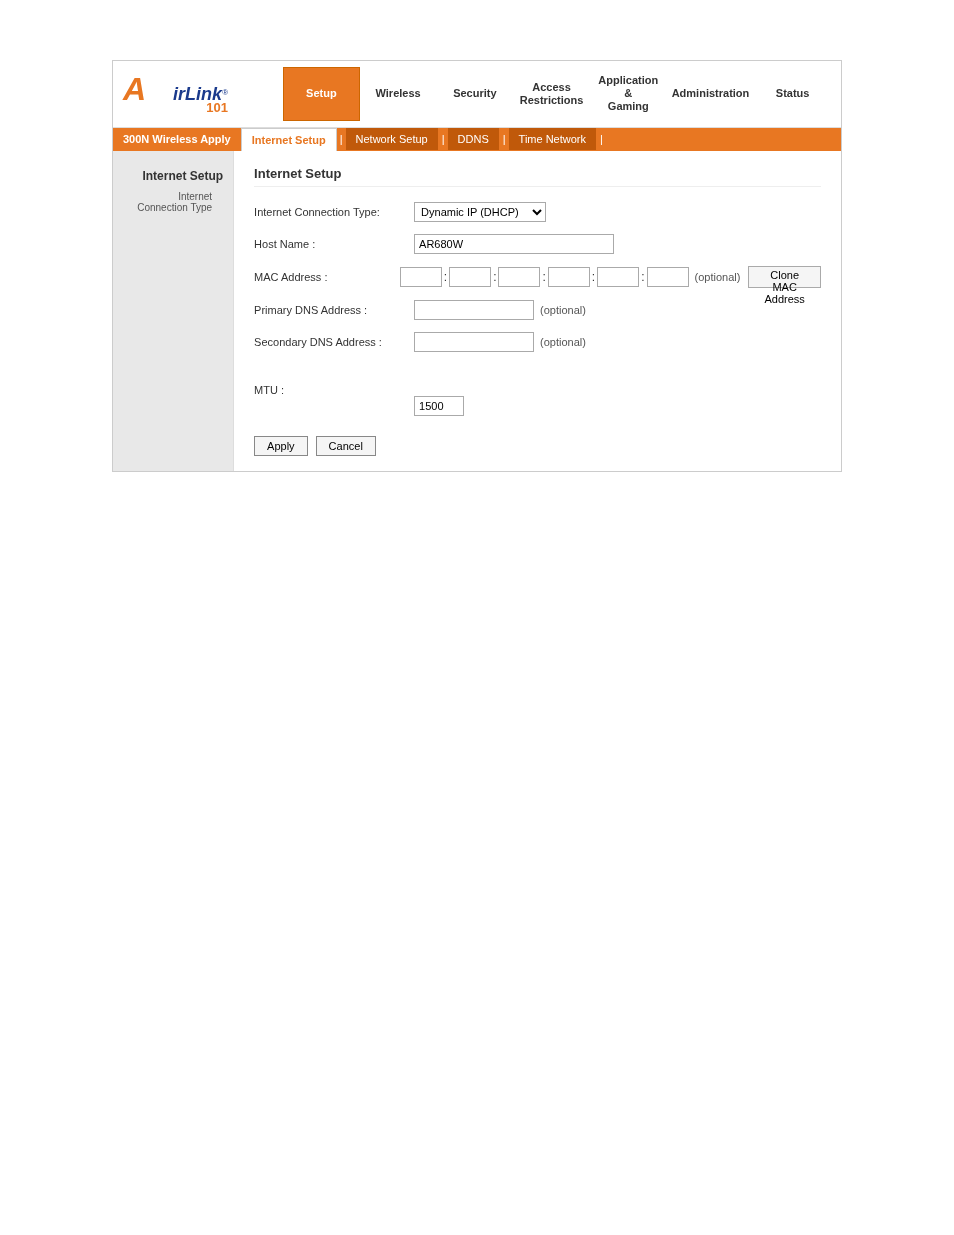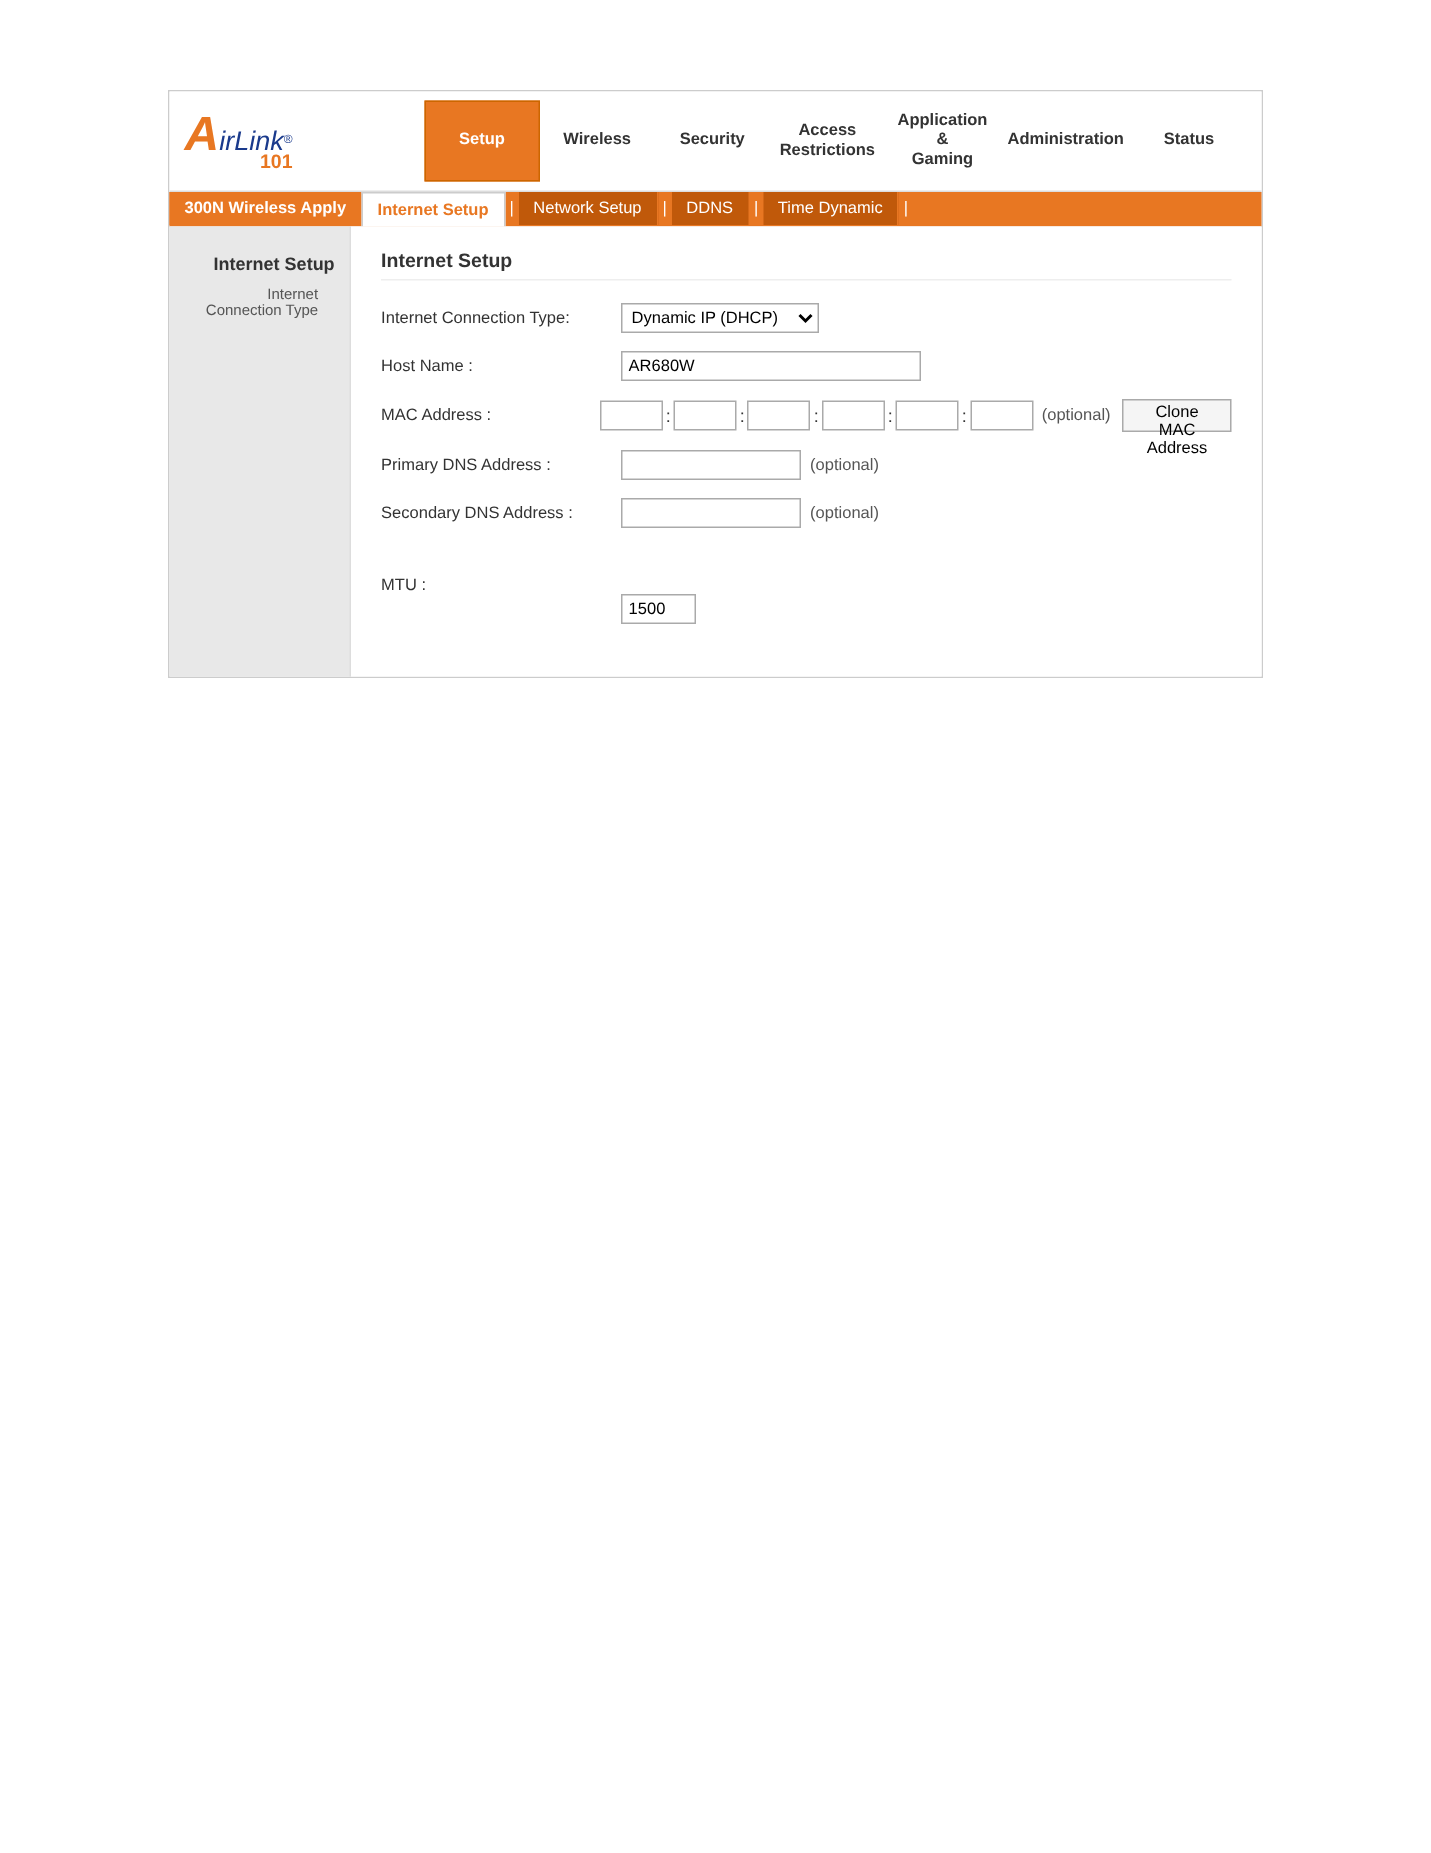--- a/index.html
+++ b/index.html
@@ -37,24 +37,25 @@
     }
     .logo-a {
       font-size: 32px;
       font-weight: 900;
       color: #e87722;
       font-style: italic;
       line-height: 1;
     }
     .logo-irlink {
       font-size: 18px;
-      font-weight: 400;
+      font-weight: 700;
       color: #1a3a8c;
       font-style: italic;
       line-height: 1;
+      margin-left: 27px;
     }
     .logo-registered {
       font-size: 8px;
       color: #1a3a8c;
       vertical-align: super;
     }
     .logo-101 {
       font-size: 13px;
       font-weight: bold;
       color: #e87722;
@@ -279,21 +280,21 @@
 
     <div class="sub-nav-bar">
       <div class="sub-nav-brand">300N Wireless Apply</div>
       <div class="sub-nav-items">
         <span class="sub-nav-item active">Internet Setup</span>
         <span style="color:#fff;padding:0 3px;font-size:11px;">|</span>
         <span class="sub-nav-item">Network Setup</span>
         <span style="color:#fff;padding:0 3px;font-size:11px;">|</span>
         <span class="sub-nav-item">DDNS</span>
         <span style="color:#fff;padding:0 3px;font-size:11px;">|</span>
-        <span class="sub-nav-item">Time Dynamic</span>
+        <span class="sub-nav-item">Time Network</span>
         <span style="color:#fff;padding:0 3px;font-size:11px;">|</span>
       </div>
     </div>
 
     <div class="content-area">
 
       <div class="sidebar">
         <div class="sidebar-title">Internet Setup</div>
         <div class="sidebar-label">Internet Connection Type</div>
       </div>
@@ -348,16 +349,20 @@
           <div class="form-label">Secondary DNS Address :</div>
           <input type="text" class="form-control dns-input" value="" style="">
           <span class="optional-label">(optional)</span>
         </div>
 
         <div class="form-row">
           <div class="form-label">MTU :</div>
           <input type="text" class="form-control mtu-input" value="1500" style="">
         </div>
 
+        <div class="form-actions">
+          <button class="btn-apply">Apply</button>
+          <button class="btn-cancel">Cancel</button>
+        </div>
       </div>
     </div>
   </div>
 </div>
 
 </body></html>

